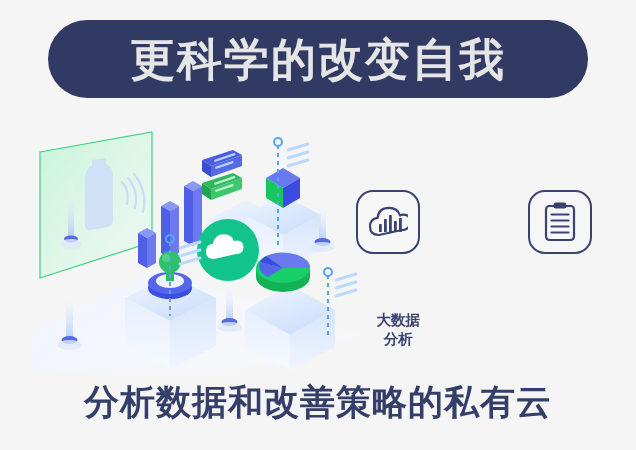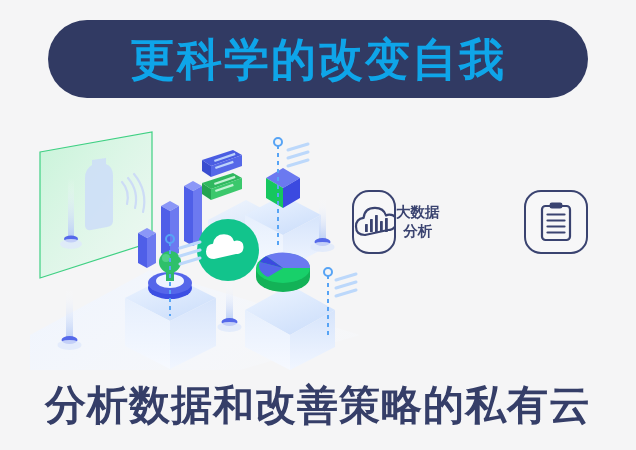--- a/index.html
+++ b/index.html
@@ -22,21 +22,21 @@
     top: 20px;
     width: 540px;
     height: 78px;
     background: #313a63;
     border-radius: 39px;
     display: flex;
     align-items: center;
     justify-content: center;
   }
   #header-title {
-    color: #0ea5e9;
+    color: #e5e5e5;
     font-size: 45px;
     font-weight: bold;
     letter-spacing: 2px;
     line-height: 1;
     white-space: nowrap;
   }
 
   
   #illustration {
     position: absolute;
@@ -52,21 +52,23 @@
     position: absolute;
     left: 352px;
     top: 190px;
     width: 240px;
     display: flex;
     justify-content: space-between;
   }
   .feature-item {
     width: 68px;
     display: flex;
-    align-items: flex-start;
+    flex-direction: column;
+    align-items: flex-end;
+    gap: 44px;
   }
   .feature-icon-box {
     width: 64px;
     height: 64px;
     border: 2px solid #3a4370;
     border-radius: 17px;
     box-sizing: border-box;
     display: flex;
     align-items: center;
     justify-content: center;
@@ -84,25 +86,26 @@
   }
 
   
   #footer-text {
     position: absolute;
     left: 0;
     right: 0;
     top: 385px;
     text-align: center;
     color: #353e68;
-    font-size: 41px;
+    font-size: 35px;
     font-weight: bold;
     letter-spacing: 1px;
     line-height: 1;
     white-space: nowrap;
+    font-family: Liberation Serif, serif;
   }
 </style>
 </head>
 <body>
 
 <div id="header-banner">
   <div id="header-title">更科学的改变自我</div>
 </div>
 
 <div id="illustration">

